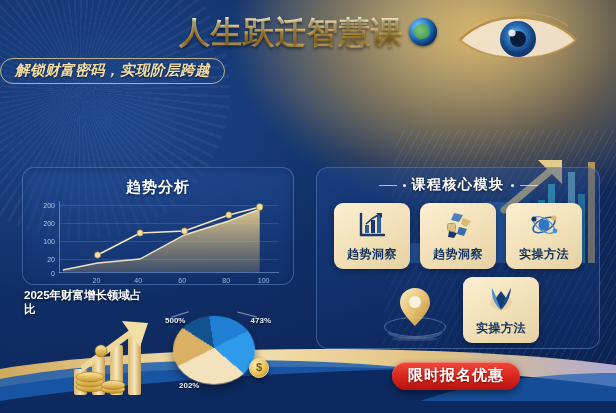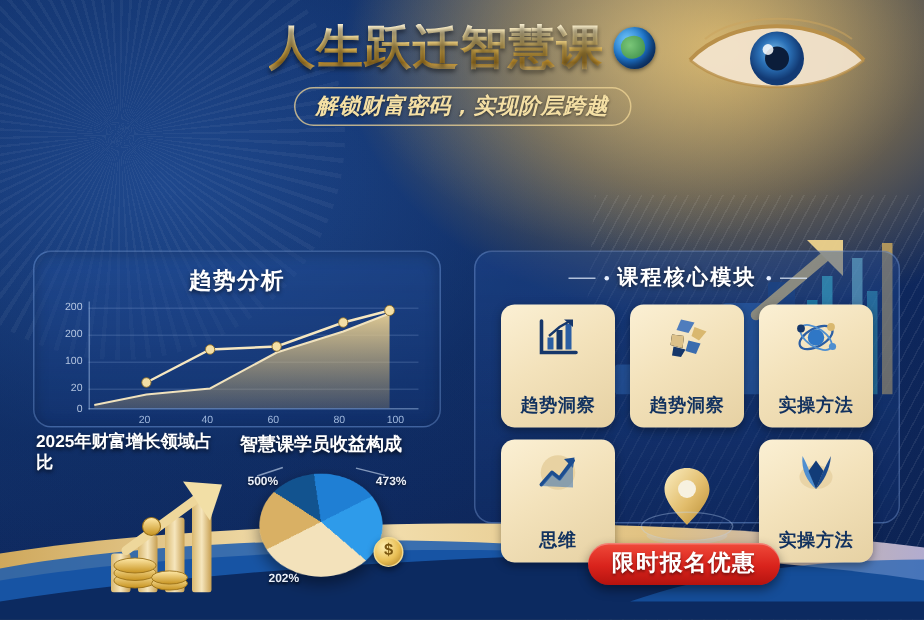--- a/index.html
+++ b/index.html
@@ -43,21 +43,21 @@
     background: rgba(255,255,255,0.04);
   }
 
   
   .eye-wrap { position: absolute; right: 34px; top: 6px; width: 130px; height: 62px; z-index: 5; }
 
   
   .stairs { position:absolute; right: 8px; bottom: 150px; width: 200px; height: 115px; z-index: 4; opacity: .95;}
 
   
-  .title-block { position: absolute; left: 0; right: 0; top: 16px; z-index: 20; text-align: center; }
+  .title-block { position: absolute; left: 0; right: 0; top: 16px; z-index: 20; }
   .t-line { display: flex; align-items: center; justify-content: center; gap: 6px; }
   .title1, .title2 {
     font-weight: 900; letter-spacing: 1px; line-height: 1.05;
     background: linear-gradient(180deg, #fff6d9 0%, #f6dd96 28%, #e0b44e 55%, #bb8b2a 78%, #f2d899 100%);
     -webkit-background-clip: text; background-clip: text; color: transparent;
     text-shadow: 0 2px 3px rgba(0,0,0,0.45);
     font-family: "DejaVu Sans", "Liberation Sans", sans-serif;
   }
   .title1 { font-size: 31px; }
   .title2 { font-size: 36px; margin-top: 2px; }
@@ -147,21 +147,21 @@
     background: linear-gradient(180deg, rgba(33,74,148,0.45), rgba(18,48,108,0.42));
   }
   .modules-head {
     display:flex; align-items:center; justify-content:center; gap:6px; margin-top: 8px;
   }
   .modules-head .dash { width: 18px; height: 1px; background: rgba(225,236,252,0.75); }
   .modules-head .dot { width: 3px; height: 3px; border-radius:50%; background:#e6efff; }
   .modules-title { color:#ffffff; font-size: 14px; font-weight: 900; letter-spacing: 1.5px; text-shadow: 0 1px 3px rgba(0,0,0,.6); }
   .cards { display:flex; justify-content: center; gap: 10px; margin-top: 9px; }
   .card {
-    width: 76px; height: 82px; border-radius: 9px;
+    width: 76px; height: 66px; border-radius: 9px;
     background: linear-gradient(150deg, #fbf0d4 0%, #f3e2bb 45%, #e6d1a3 100%);
     box-shadow: 0 2px 6px rgba(0,0,0,.35);
     display:flex; flex-direction: column; align-items:center; justify-content: space-between;
     padding: 7px 2px 6px;
   }
   .card .glyph { height: 30px; display:flex; align-items:center; justify-content:center; }
   .card .clabel { font-size: 12px; font-weight: 900; color: #12325f; letter-spacing: .5px; }
   .cards-row2 { display:flex; justify-content: center; align-items:center; gap: 10px; margin-top: 8px; }
   .pin-slot { width: 76px; height: 66px; display:flex; align-items:center; justify-content:center; position:relative; }
   .ripple {
@@ -317,21 +317,20 @@
         <ellipse cx="20" cy="72" rx="14" ry="5" fill="url(#coinG)" stroke="#9a7018" stroke-width=".6"></ellipse>
         <ellipse cx="20" cy="67" rx="14" ry="5" fill="url(#coinG)" stroke="#9a7018" stroke-width=".6"></ellipse>
         <ellipse cx="20" cy="62" rx="14" ry="5" fill="url(#coinG)" stroke="#9a7018" stroke-width=".6"></ellipse>
         <ellipse cx="43" cy="74" rx="12" ry="4.4" fill="url(#coinG)" stroke="#9a7018" stroke-width=".6"></ellipse>
         <ellipse cx="43" cy="70" rx="12" ry="4.4" fill="url(#coinG)" stroke="#9a7018" stroke-width=".6"></ellipse>
         <circle cx="31" cy="36" r="6" fill="url(#coinG)" stroke="#9a7018" stroke-width=".7"></circle>
       </g>
     </svg>
   </div>
 
-  <div class="pie-title">智慧课学员收益构成</div>
   <div class="pie-wrap">
     <div class="pie"></div>
     <div class="pie-lead" style="left:6px; top:12px; width:18px; transform:rotate(-18deg);"></div>
     <div class="pie-lbl" style="left:0px; top:14px;text-align:center;">500%</div>
     <div class="pie-lead" style="right:16px; top:12px; width:20px; transform:rotate(14deg);"></div>
     <div class="pie-lbl" style="right:2px; top:14px;">473%</div>
     <div class="pie-lbl" style="left:14px; bottom:4px;">202%</div>
     <div class="coin-small">$</div>
   </div>
 
@@ -382,31 +381,20 @@
             <circle cx="5" cy="8" r="2.6" fill="#16376a"></circle>
             <circle cx="25" cy="7" r="2.6" fill="#d9b86f"></circle>
             <circle cx="26" cy="20" r="2.4" fill="#4f8fd0"></circle>
           </svg>
         </span>
         <span class="clabel">实操方法</span>
       </div>
     </div>
 
     <div class="cards-row2">
-      <div class="card">
-        <span class="glyph">
-          <svg width="30" height="28" viewBox="0 0 30 28">
-            <circle cx="15" cy="14" r="11.5" fill="#e8d2a2"></circle>
-            <path d="M4,22 L11,14 L16,18 L25,6" stroke="#1c4d8f" stroke-width="2.6" fill="none" stroke-linecap="round" stroke-linejoin="round"></path>
-            <path d="M19,5 L26,4 L25,11 Z" fill="#1c4d8f"></path>
-            <path d="M4,23 L11,15 L16,19 L25,8 L25,24 Z" fill="#3b72b5" opacity=".55"></path>
-          </svg>
-        </span>
-        <span class="clabel">思维</span>
-      </div>
 
       <div class="pin-slot">
         <span class="ripple"></span>
         <span>
           <svg width="34" height="44" viewBox="0 0 34 44">
             <defs>
               <linearGradient id="pinG" x1="0" y1="0" x2="1" y2="1">
                 <stop offset="0%" stop-color="#fbeec2"></stop>
                   <stop offset="55%" stop-color="#e2bd6c"></stop>
                   <stop offset="100%" stop-color="#b88c34"></stop>

